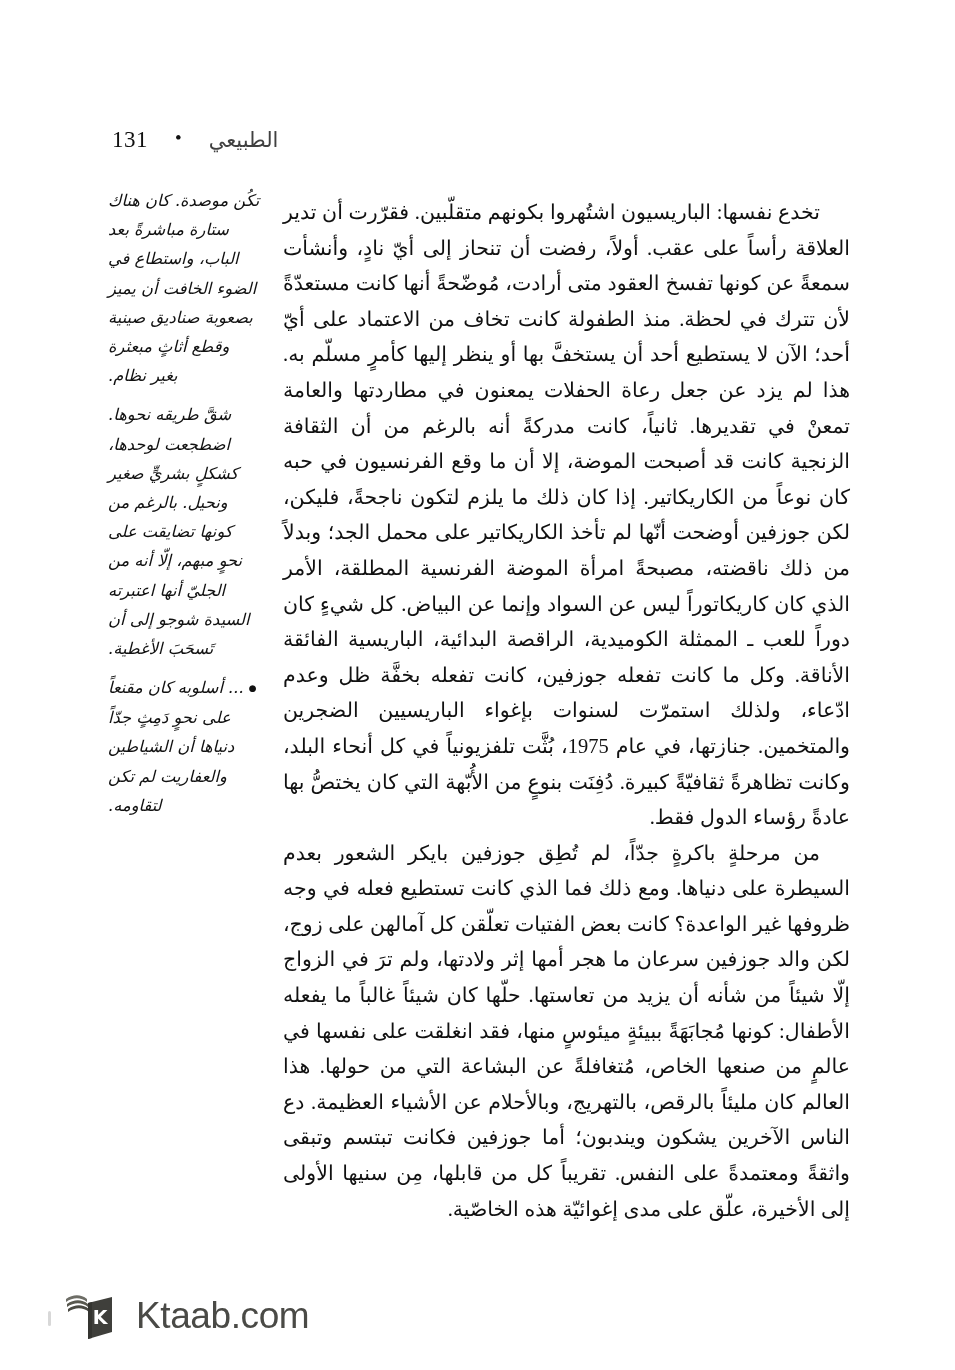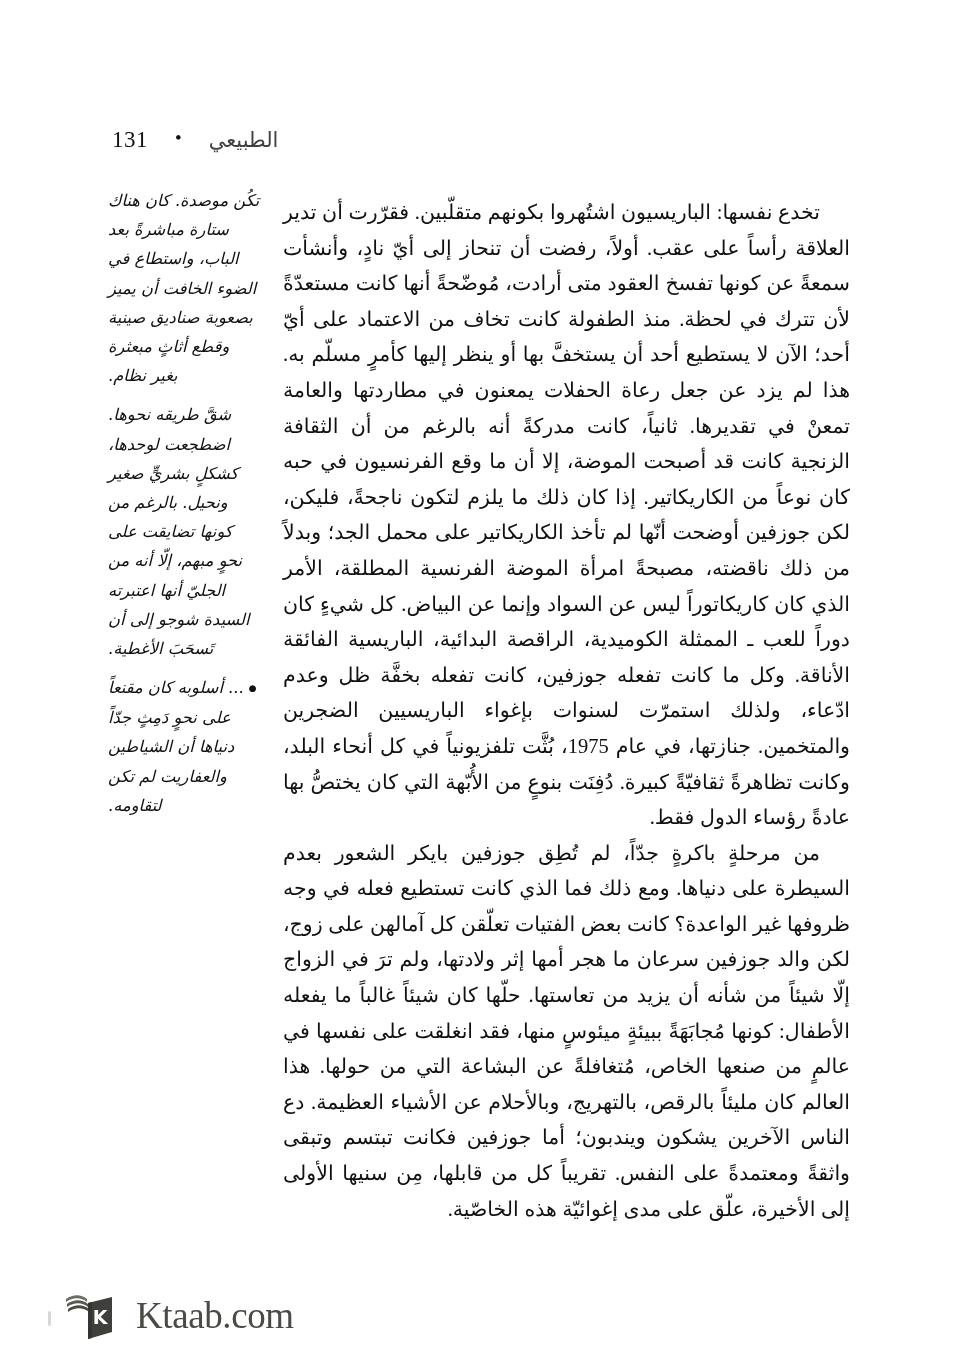--- a/index.html
+++ b/index.html
@@ -131,21 +131,21 @@
     gap: 14px;
     direction: ltr;
   }
   #footer-watermark .book-logo {
     position: relative;
     width: 60px;
     height: 60px;
     flex: 0 0 auto;
   }
   #footer-watermark .wm-text {
-    font-family: Liberation Serif, serif;
+    font-family: Liberation Sans, sans-serif;
     font-size: 37px;
     color: #4a4a46;
     line-height: 1;
     letter-spacing: -0.4px;
   }
   #edge-mark {
     position: absolute;
     left: 48px;
     bottom: 44px;
     width: 3px;

